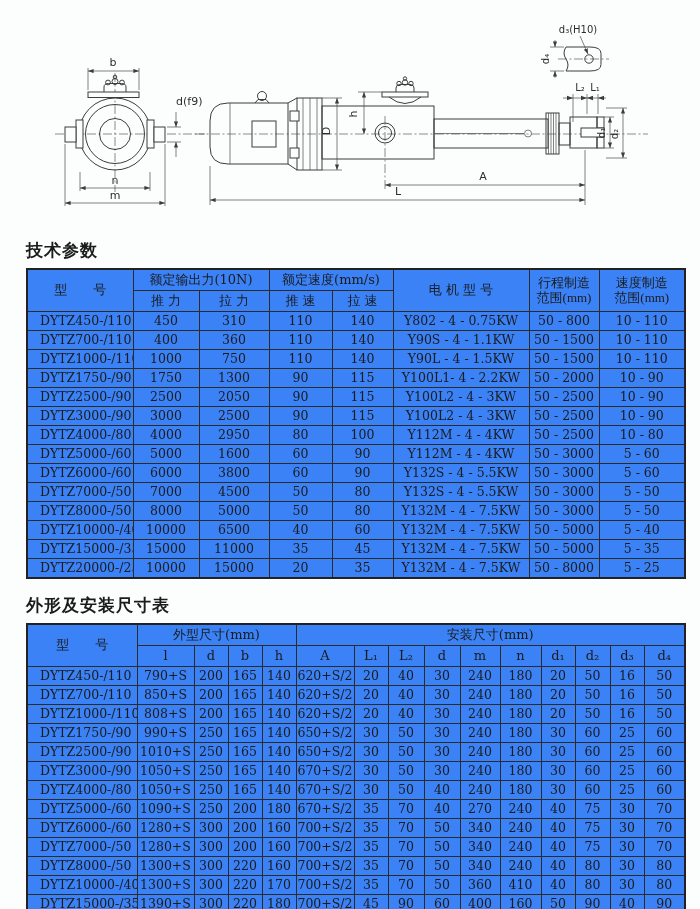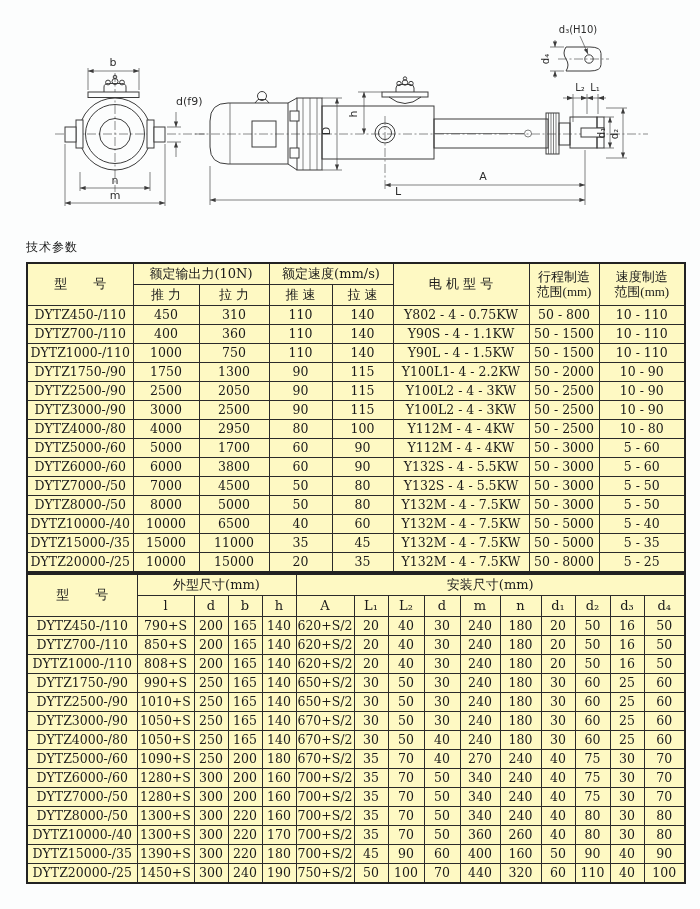--- a/index.html
+++ b/index.html
@@ -14,41 +14,41 @@
   svg.drawing{display:block;width:700px;height:234px;}
   .dline{stroke:#3c3c3c;stroke-width:1;fill:none;}
   .thin{stroke:#4a4a4a;stroke-width:0.7;fill:none;}
   .cline{stroke:#5a5a5a;stroke-width:0.7;fill:none;stroke-dasharray:9 2.5 2 2.5;}
   .wfill{fill:#fcfdfd;stroke:#3c3c3c;stroke-width:1;}
   text.dim{fill:#2d2d2d;font-family:"DejaVu Sans",sans-serif;font-size:11px;}
   text.dimsm{fill:#2d2d2d;font-family:"DejaVu Sans",sans-serif;font-size:10px;}
   .section-title{
     margin:5px 0 6px 26px;
     font-family:"DejaVu Sans",sans-serif;
-    font-weight:normal;font-size:12px;letter-spacing:1px;
+    font-weight:bold;font-size:17px;letter-spacing:1px;
   }
   .t2{margin-top:15px;}
   table{
     border-collapse:collapse;
     margin-left:26px;
     width:658px;
     table-layout:fixed;
-    background:#fef9c3;
+    background:#3b82f6;
   }
   th,td{border:1px solid #2b2b2b;}
   table{border:2px solid #222;}
   th{
     font-weight:normal;font-size:13px;padding:0;height:20px;
     line-height:1.12;text-align:center;white-space:nowrap;overflow:hidden;
   }
   td{
     font-size:12.5px;text-align:center;padding:0;height:18px;
     line-height:1;white-space:nowrap;overflow:hidden;
   }
-  td.model{text-align:center;padding-left:0;}
+  td.model{text-align:left;padding-left:12px;}
   .th2 span{display:block;font-family:Liberation Serif, serif;}
 </style>
 </head>
 <body>
 
 <div class="sheet">
 
   <svg class="drawing" viewBox="0 0 700 234">
     <defs>
       <marker id="ar" markerWidth="9" markerHeight="7" refX="8" refY="3" orient="auto-start-reverse">
@@ -281,21 +281,21 @@
           <td>2950</td>
           <td>80</td>
           <td>100</td>
           <td>Y112M - 4 - 4KW</td>
           <td>50 - 2500</td>
           <td>10 - 80</td>
         </tr>
         <tr>
           <td class="model">DYTZ5000-/60</td>
           <td>5000</td>
-          <td>1700</td>
+          <td>1600</td>
           <td>60</td>
           <td>90</td>
           <td>Y112M - 4 - 4KW</td>
           <td>50 - 3000</td>
           <td>5 - 60</td>
         </tr>
         <tr>
           <td class="model">DYTZ6000-/60</td>
           <td>6000</td>
           <td>3800</td>
@@ -351,20 +351,21 @@
           <td>15000</td>
           <td>20</td>
           <td>35</td>
           <td>Y132M - 4 - 7.5KW</td>
           <td>50 - 8000</td>
           <td>5 - 25</td>
         </tr>
       </tbody>
   </table>
 
+  <div class="section-title t2">外形及安装尺寸表</div>
 
   <table>
     <colgroup>
       <col style="width:110px">
         <col style="width:57px">
         <col style="width:34px">
       <col style="width:34px">
         <col style="width:34px">
         <col style="width:58px">
       <col style="width:34px">
@@ -592,21 +593,21 @@
           <td class="model">DYTZ10000-/40</td>
           <td>1300+S</td>
           <td>300</td>
           <td>220</td>
           <td>170</td>
           <td>700+S/2</td>
           <td>35</td>
           <td>70</td>
           <td>50</td>
           <td>360</td>
-          <td>260</td>
+          <td>410</td>
           <td>40</td>
           <td>80</td>
           <td>30</td>
           <td>80</td>
         </tr>
         <tr>
           <td class="model">DYTZ15000-/35</td>
           <td>1390+S</td>
           <td>300</td>
           <td>220</td>

